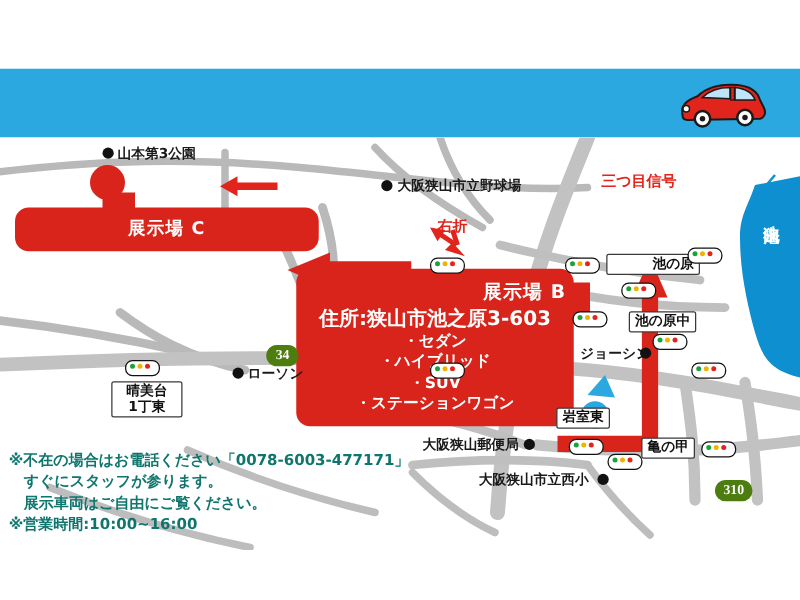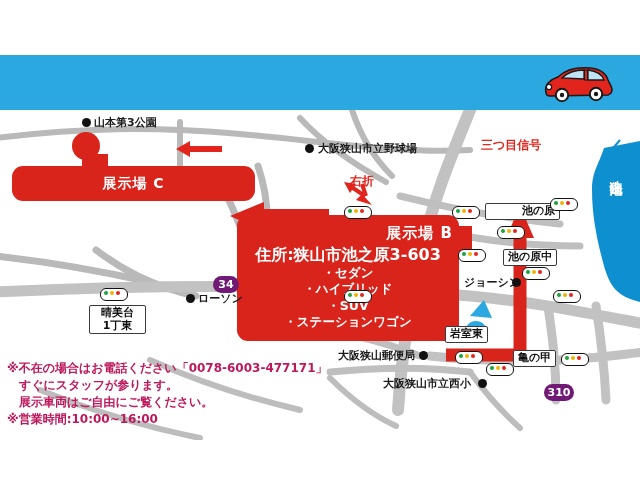--- a/index.html
+++ b/index.html
@@ -90,40 +90,40 @@
     writing-mode:vertical-rl;text-orientation:upright;
     line-height:1.12;letter-spacing:1px;
   }
   .dot{
     position:absolute;width:9px;height:9px;border-radius:50%;
     background:#111111;
   }
   
   .shield{
     position:absolute;width:26px;height:17px;border-radius:9px;
-    background:#701a75;color:#ffffff;font-size:11px;font-weight:bold;
-    text-align:center;line-height:17px;
+    background:#4d7c0f;color:#ffffff;font-size:11px;font-weight:bold;
+    text-align:center;line-height:17px;font-family:Liberation Serif, serif;
   }
   
   .signal{
     position:absolute;width:26px;height:11px;border-radius:6px;
     background:#ffffff;border:1.8px solid #111111;
   }
   .signal i{
     position:absolute;top:2.1px;width:4.4px;height:4.4px;border-radius:50%;
     display:block;
   }
   .signal i:nth-child(1){left:2.6px;background:#19a33a;}
   .signal i:nth-child(2){left:8.6px;background:#f0b400;}
   .signal i:nth-child(3){left:14.6px;background:#e2251c;}
 
   
   #notes{
     position:absolute;left:7px;top:360px;width:330px;
-    font-size:12px;font-weight:bold;color:#be185d;line-height:1.42;
+    font-size:12px;font-weight:bold;color:#0f766e;line-height:1.42;
     white-space:pre;
   }
 </style>
 </head>
 <body>
 
 <div id="page">
 
   <div id="header-bar"></div>
 
@@ -270,21 +270,21 @@
     <div class="boxlabel" style="left:445px;top:216px;">岩室東</div>
     <div class="boxlabel" style="left:513px;top:240px;">亀の甲</div>
 
     <div class="mlabel red" style="left:481px;top:27px;text-align:right;">三つ目信号</div>
     <div class="mlabel red" style="left:350px;top:63px;">右折</div>
 
 
     <div class="lakelabel" style="left:608px;top:60px;">狭山池</div>
 
     <div class="shield" style="left:213px;top:166px;">34</div>
-    <div class="shield" style="left:544px;top:274px;width:30px;">310</div>
+    <div class="shield" style="left:572px;top:274px;width:30px;">310</div>
 
     <div class="signal" style="left:344px;top:96px;">
         <i></i>
         <i></i>
         <i></i>
       </div>
     <div class="signal" style="left:452px;top:96px;">
         <i></i>
         <i></i>
         <i></i>

